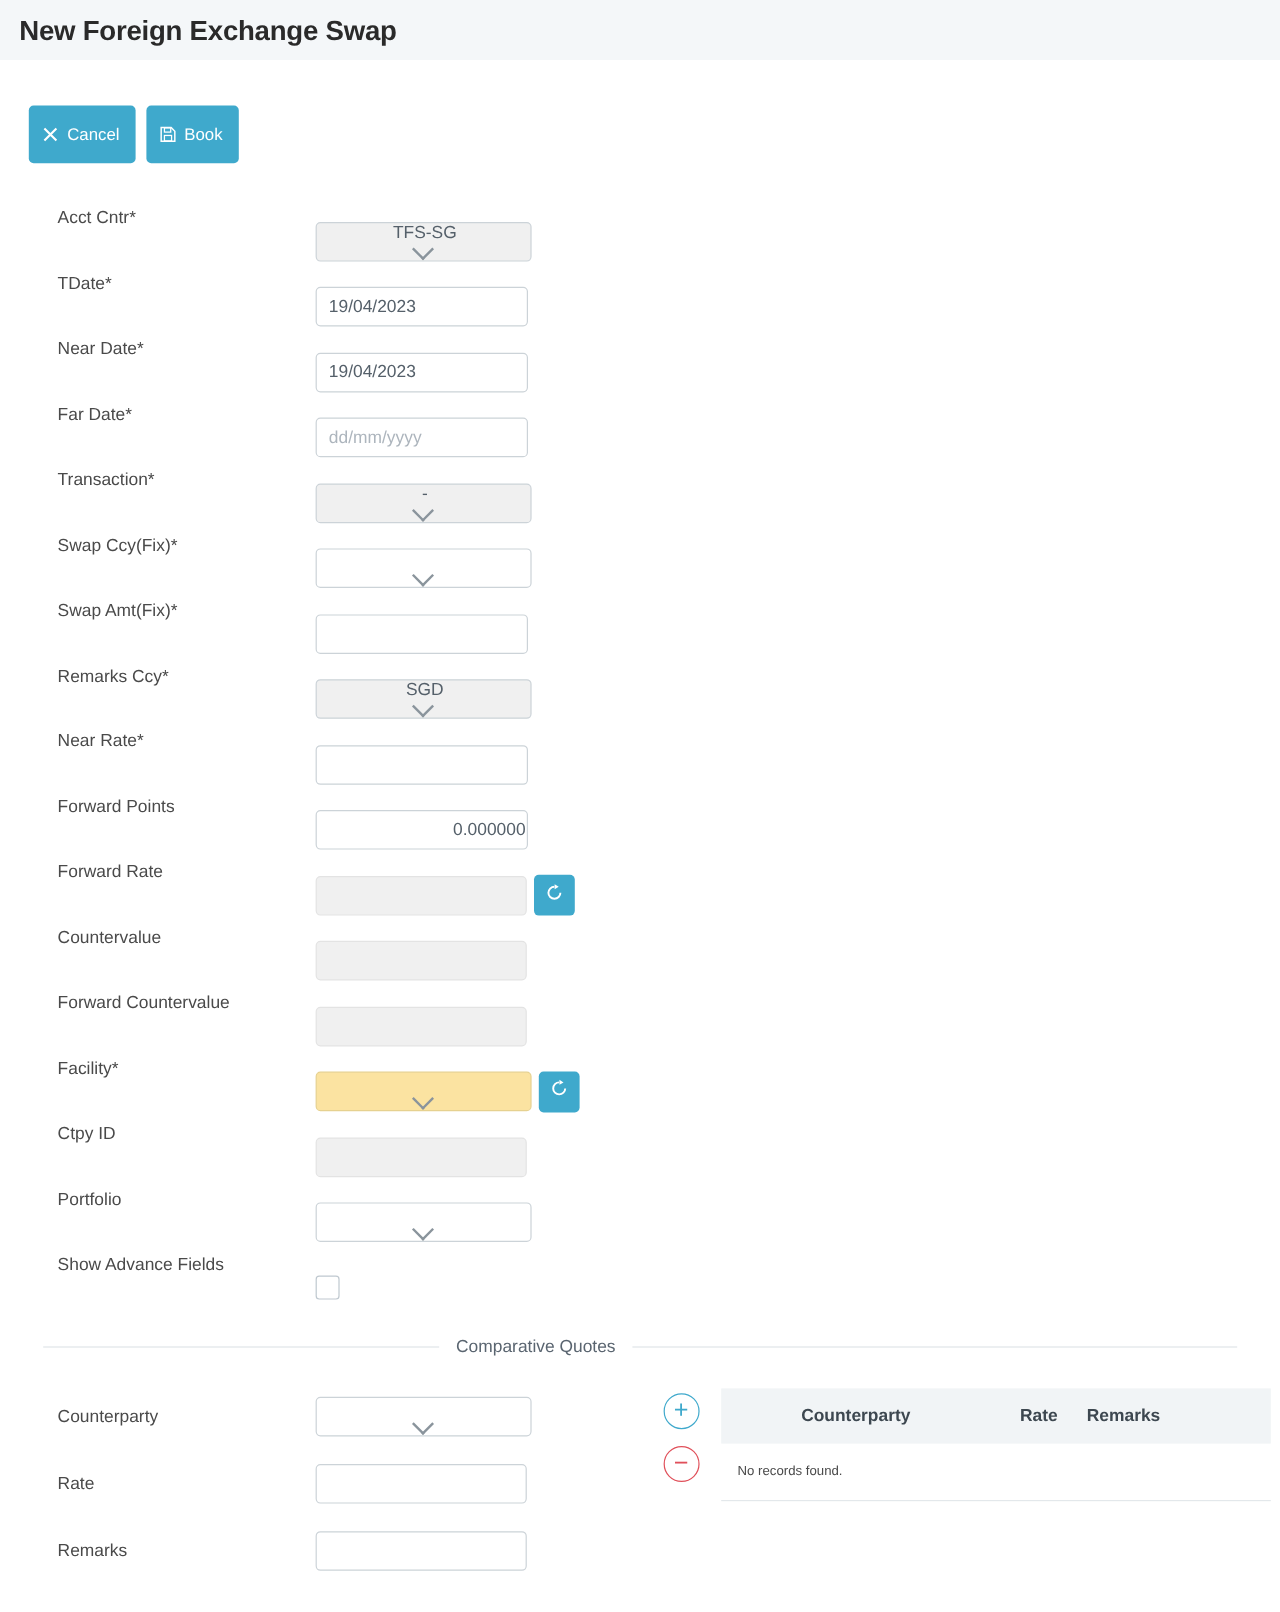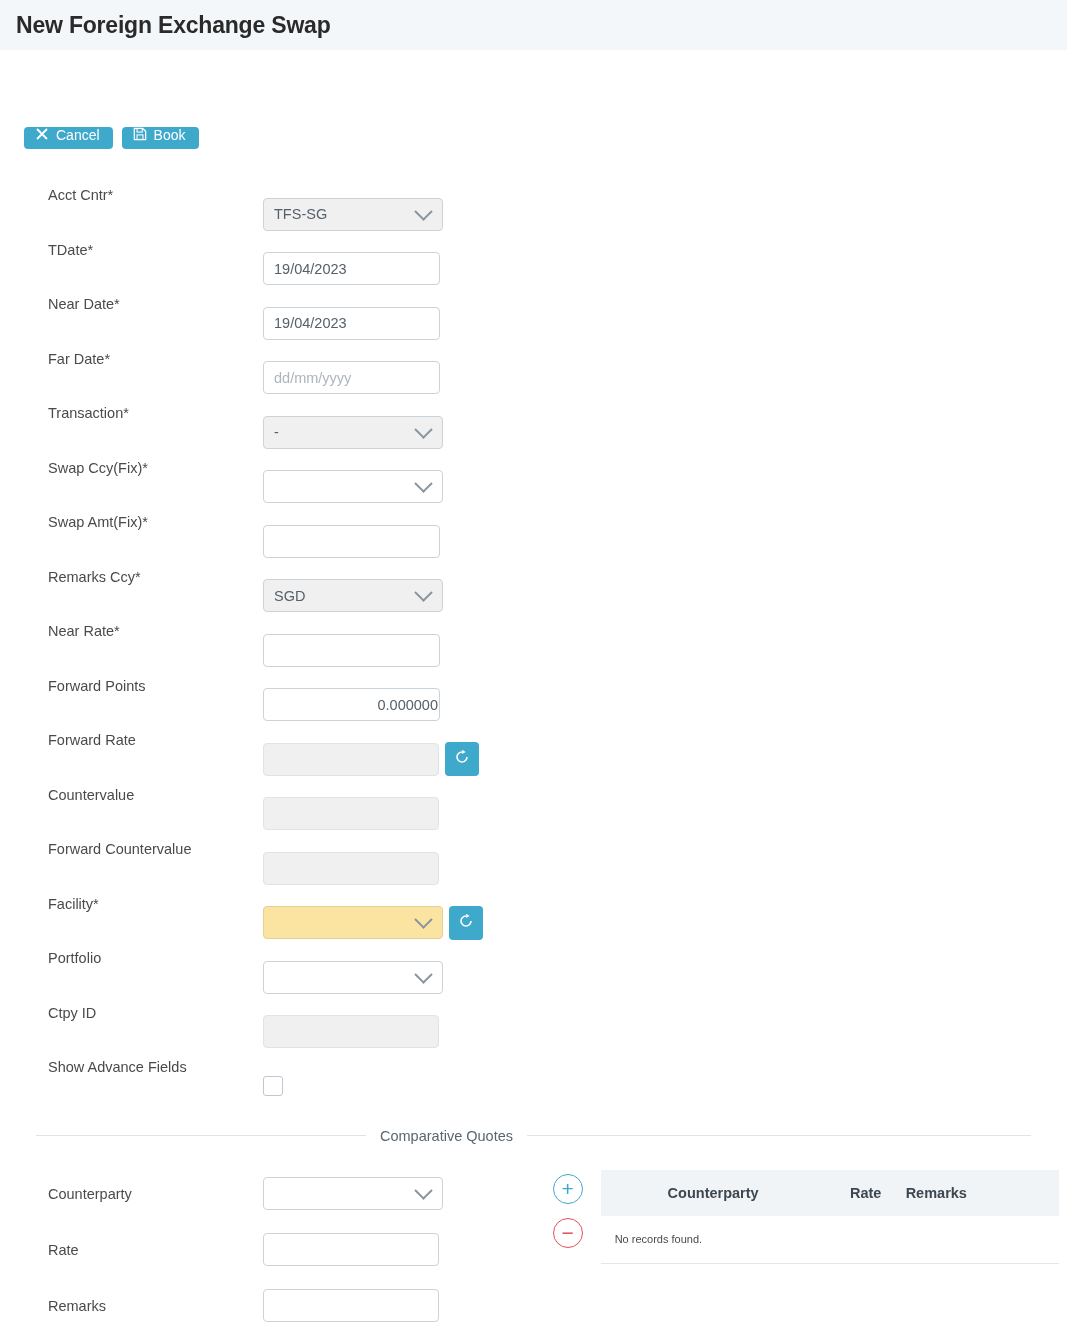--- a/index.html
+++ b/index.html
@@ -34,28 +34,28 @@
   .toolbar {
     display: flex;
     gap: 9px;
     padding-left: 16px;
   }
   .btn {
     background: #3fa9cc;
     border: none;
     color: #ffffff;
     font-size: 14px;
-    height: 22px;
+    height: 48px;
     padding: 0 13px 0 11px;
     border-radius: 4px;
     display: inline-flex;
+    align-items: center;
     gap: 7px;
     cursor: pointer;
     font-family: "Liberation Sans", sans-serif;
-    margin-top: 39px;
   }
   .btn svg { display: block; }
 
   .form {
     padding: 38px 0 0 0;
   }
   .row {
     display: flex;
     height: 54.5px;
     padding-left: 40px;
@@ -71,20 +71,21 @@
     width: 176px;
     height: 33px;
     border: 1px solid #ccd3d8;
     border-radius: 4px;
     font-size: 14.5px;
     color: #55606a;
     padding: 0 10px;
     background: #ffffff;
     font-family: "Liberation Sans", sans-serif;
     outline: none;
+    flex-direction: column;
   }
   input.txt.wide { width: 177px; }
   input.txt::placeholder { color: #adb5bd; }
   input.txt.num { text-align: right; padding-right: 1px; }
 
   .ro { background: #f0f0f0; border: 1px solid #e3e3e3; }
 
   .sel {
     width: 180px;
     display: flex;
@@ -346,33 +347,33 @@
             <svg width="16" height="16" viewBox="0 0 16 16">
               <path d="M13 8 A5 5 0 1 1 8 3" fill="none" stroke="#fff" stroke-width="1.6"></path>
               <path d="M8.2 0.8 L8.2 5.0 L11.6 3" fill="#fff"></path>
             </svg>
           </span>
         </div>
       </div>
     </div>
 
     <div class="row">
+      <div class="lbl">Ctpy ID</div>
+      <div class="ctl">
+        <div class="ro"></div>
+      </div>
+    </div>
+
+    <div class="row">
       <div class="lbl">Portfolio</div>
       <div class="ctl">
         <div class="sel">
           <span class="val"></span>
           <span class="chev"></span>
         </div>
-      </div>
-    </div>
-
-    <div class="row">
-      <div class="lbl">Ctpy ID</div>
-      <div class="ctl">
-        <div class="ro"></div>
       </div>
     </div>
 
     <div class="row">
       <div class="lbl">Show Advance Fields</div>
       <div class="ctl">
         <div class="chk"></div>
       </div>
     </div>
   </div>

